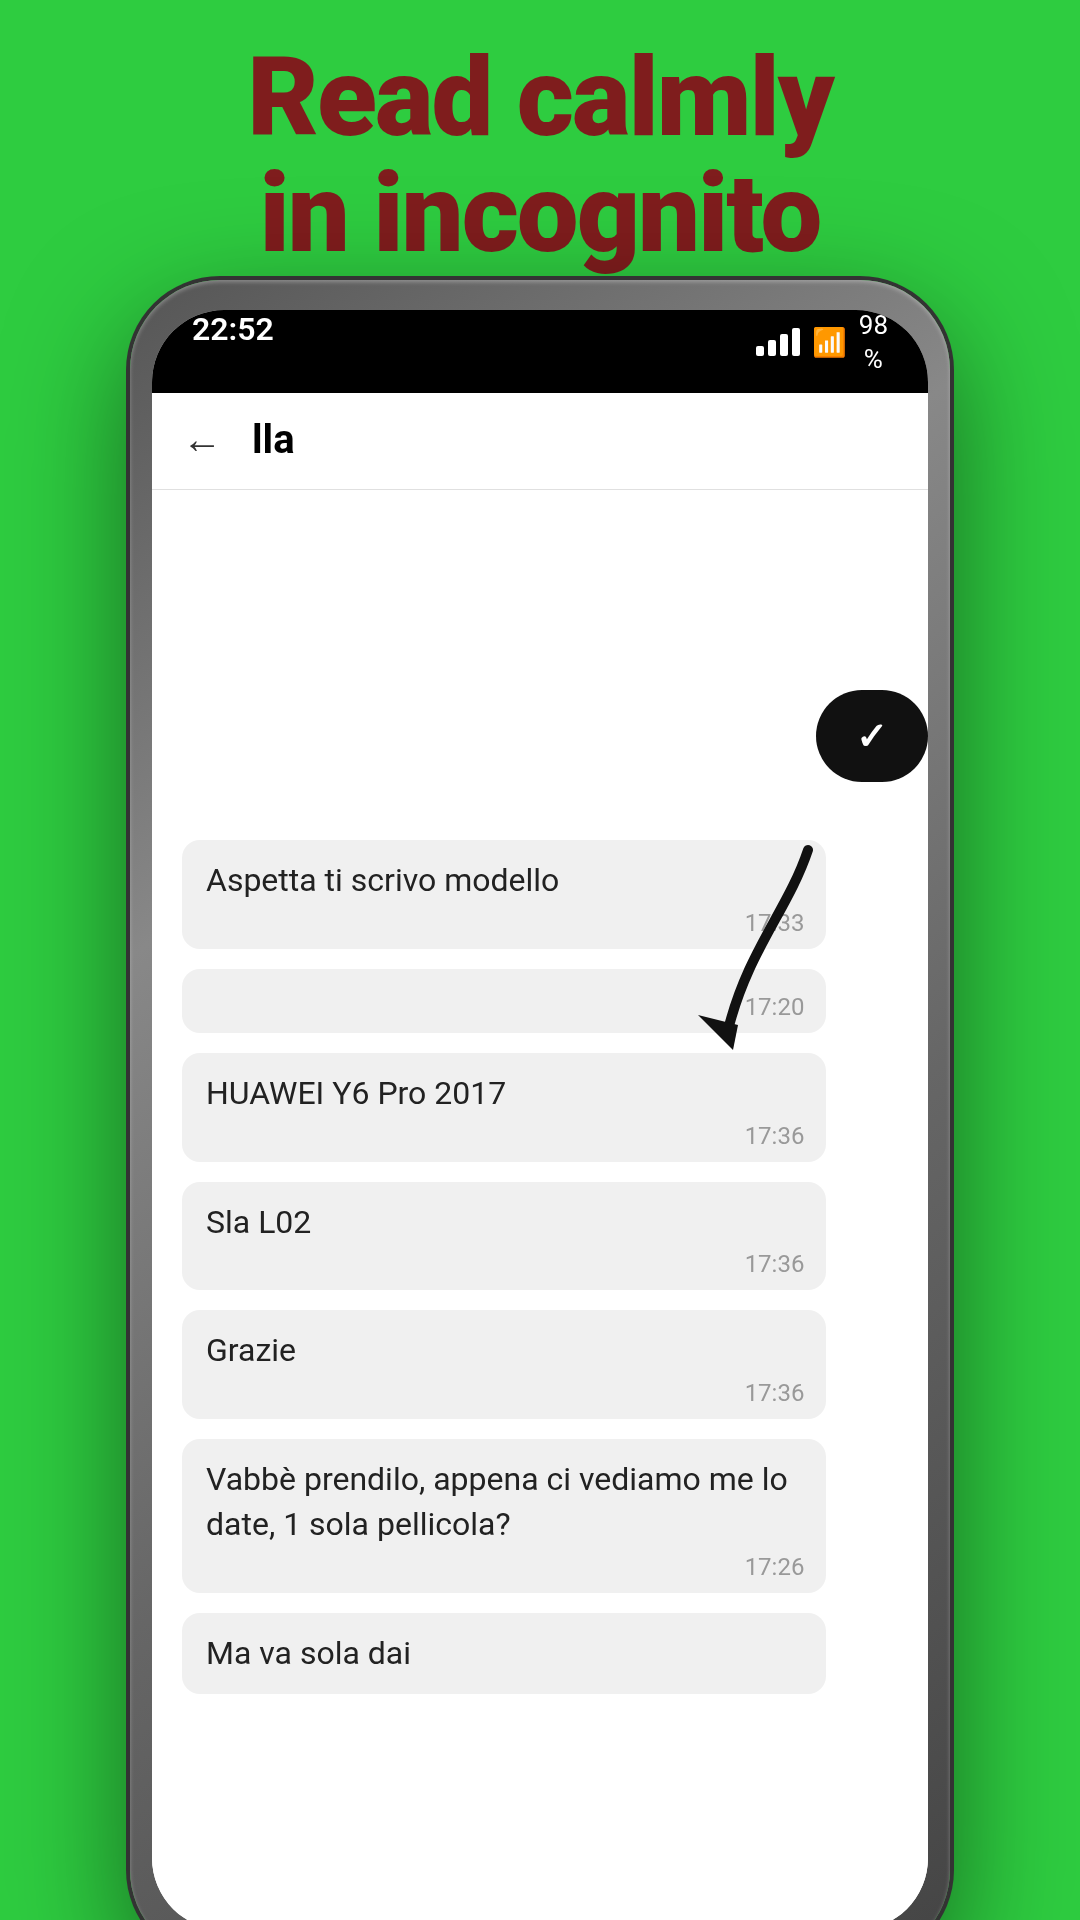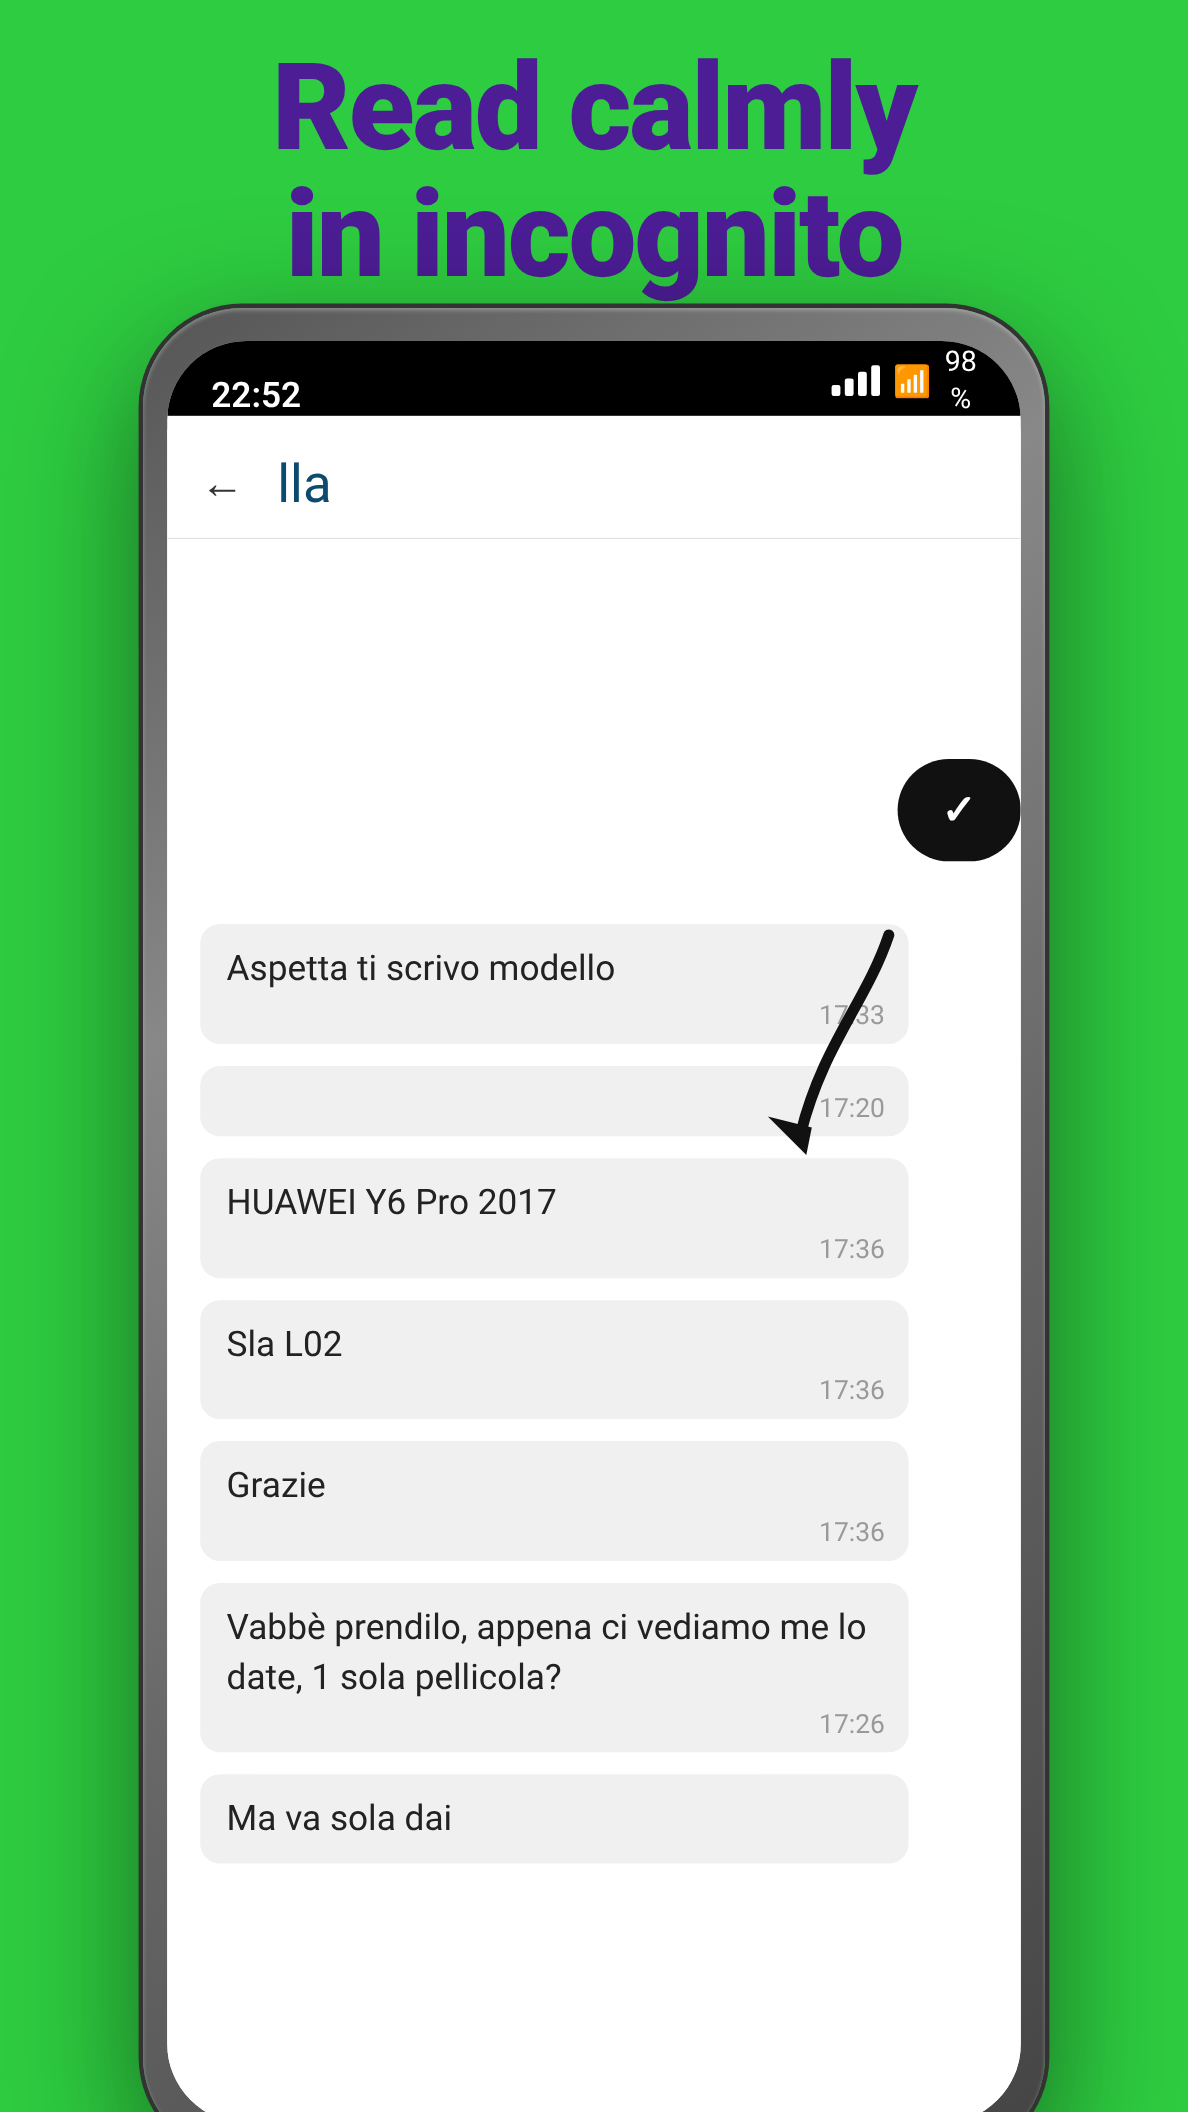--- a/index.html
+++ b/index.html
@@ -13,21 +13,21 @@
       overflow: hidden;
       position: relative;
     }
 
     .header-text {
       position: absolute;
       top: 40px;
       left: 0;
       right: 0;
       text-align: center;
-      color: #4c1d95;
+      color: #7f1d1d;
       font-size: 110px;
       font-weight: 900;
       line-height: 1.05;
       padding: 0 60px;
       letter-spacing: -2px;
     }
 
     .phone-wrapper {
       position: absolute;
       top: 280px;
@@ -63,24 +63,24 @@
       border-radius: 72px;
       overflow: hidden;
     }
 
     
     .status-bar {
       position: absolute;
       top: 0;
       left: 0;
       right: 0;
-      height: 68px;
+      height: 83px;
       background: #000;
       display: flex;
-      align-items: flex-end;
+      align-items: flex-start;
       justify-content: space-between;
       padding: 0 40px;
       z-index: 10;
     }
 
     .status-time {
       color: white;
       font-size: 32px;
       font-weight: 600;
     }
@@ -145,23 +145,23 @@
       z-index: 5;
     }
 
     .back-arrow {
       font-size: 40px;
       color: #333;
       cursor: pointer;
     }
 
     .chat-name {
-      font-size: 48px;
-      font-weight: 400;
-      color: #0c4a6e;
+      font-size: 40px;
+      font-weight: 700;
+      color: #000000;
     }
 
     
     .chat-area {
       position: absolute;
       top: 180px;
       left: 0;
       right: 0;
       bottom: 0;
       background: white;

